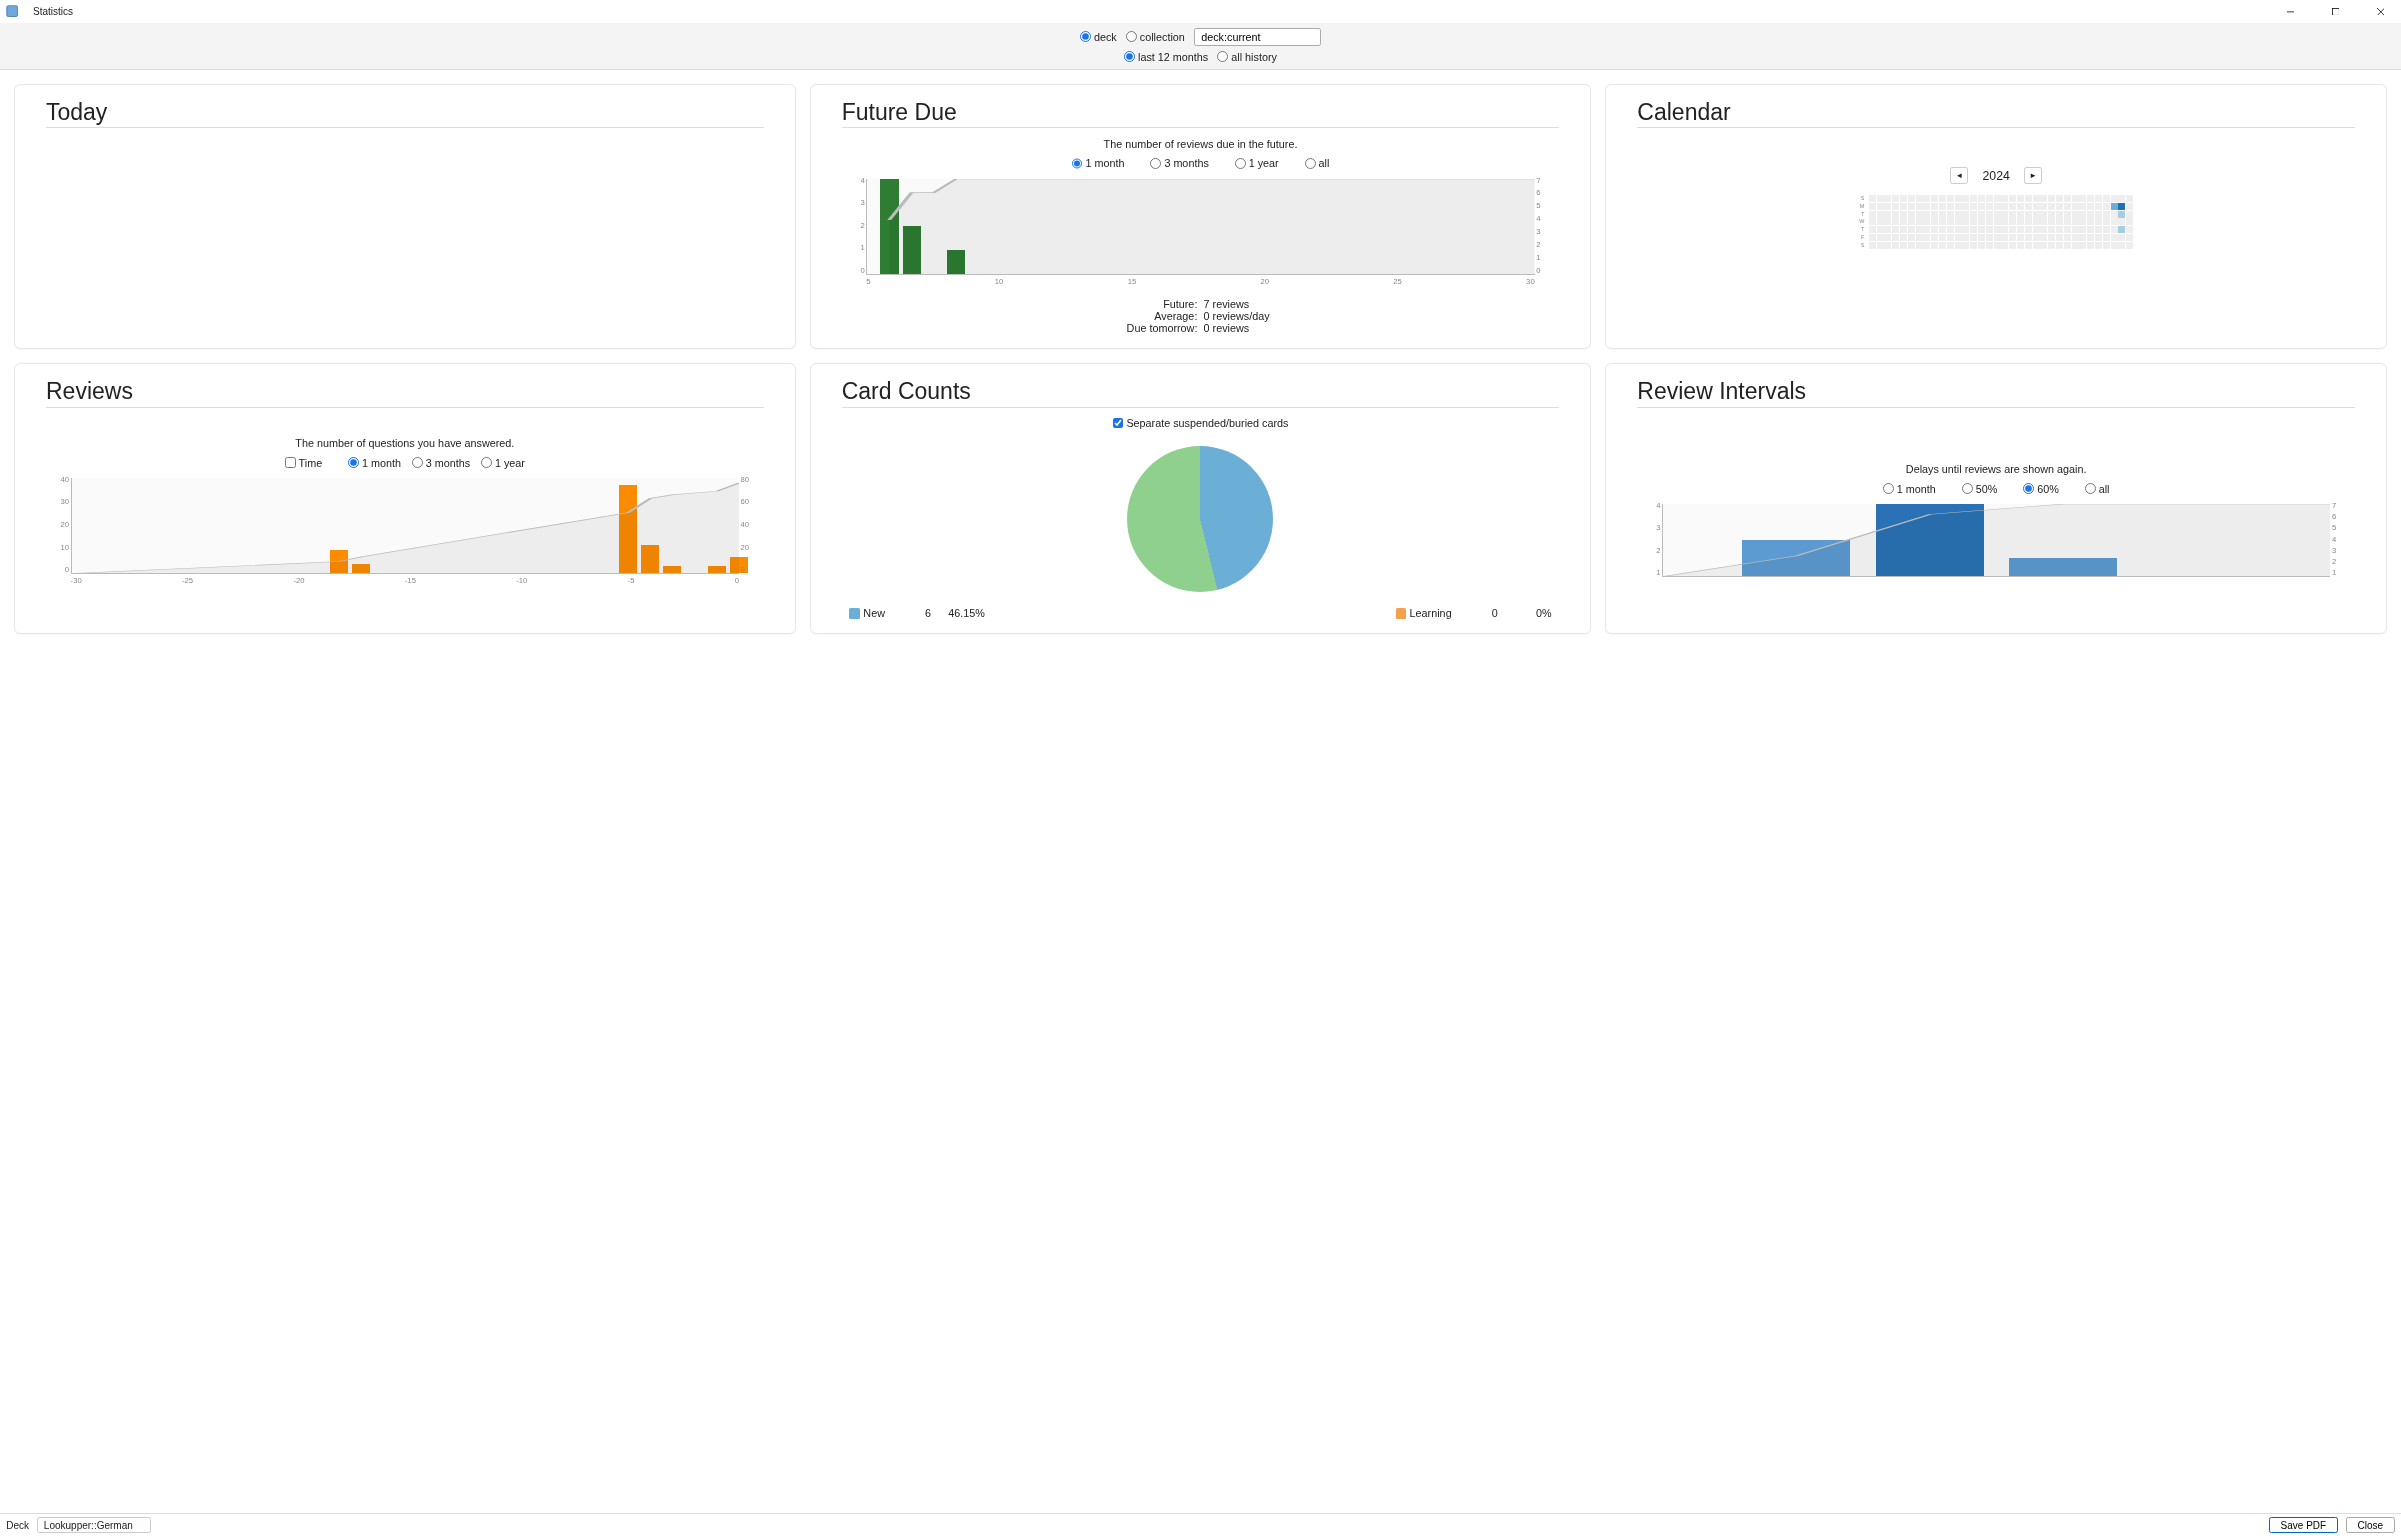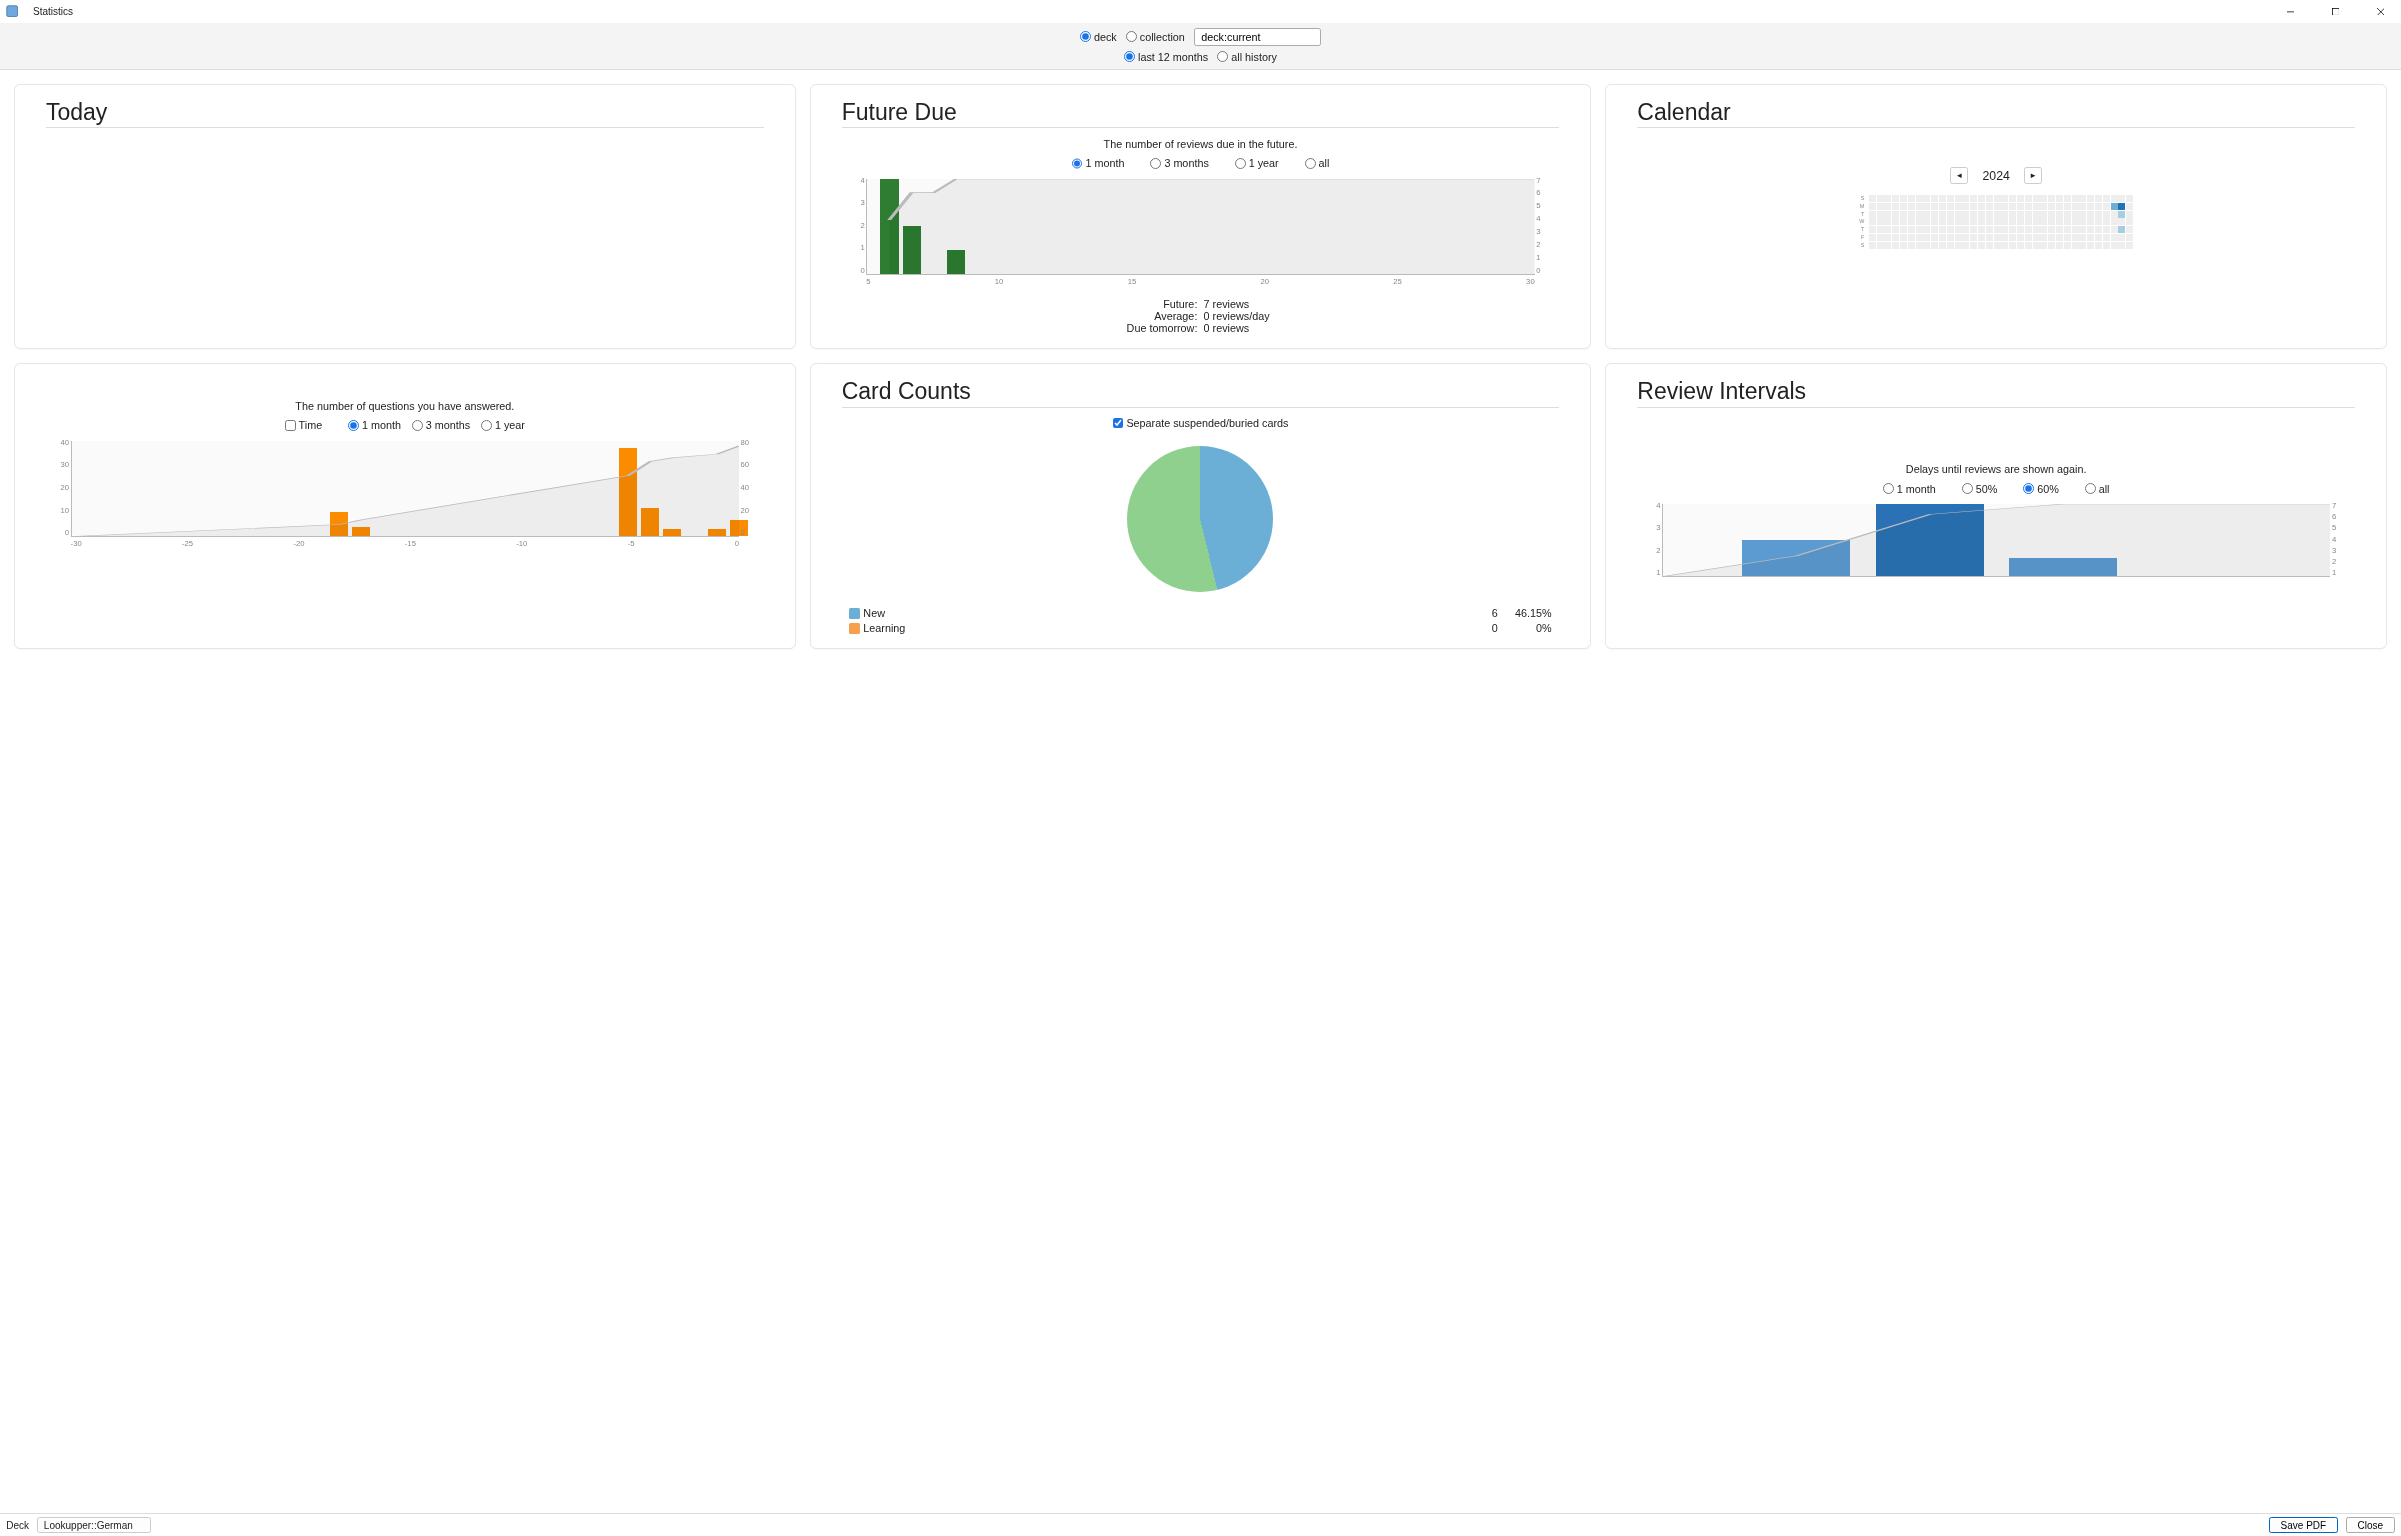--- a/index.html
+++ b/index.html
@@ -128,21 +128,21 @@
   .cal-cell.h1 { background: #a6cee3; }
   .cal-cell.h2 { background: #6baed6; }
   .cal-cell.h3 { background: #2171b5; }
   .cal-days { display: grid; grid-template-rows: repeat(7,7px); gap:0.8px; font-size:5.4px; color:#888; text-align:right; }
   .cal-days div { height:7px; line-height:7px; }
   
   .pie-wrap { display:flex; justify-content:center; padding:9.2px 0; }
   .pie {
     width: 146px; height: 146px; border-radius: 50%;
   }
-  .legend { display:flex; flex-direction:column; gap:3.1px; margin-top:6.2px; padding:0 7.7px; }
+  .legend { display:flex; flex-direction:row; gap:3.1px; margin-top:6.2px; padding:0 7.7px;justify-content:space-between; }
   .legend-row { display:grid; grid-template-columns: 14px 1fr 46px 54px; align-items:center; font-size:10.8px; }
   .legend-sw { width:10.8px; height:10.8px; border-radius:1.5px; }
   
   .barchart {
     position: relative;
     height: 115px;
     margin: 0 4.6px;
   }
   .barchart .plot {
     position:absolute; left:20px; right:20px; top:3.1px; bottom:15.4px;
@@ -577,20 +577,21 @@
             <div class="cal-cell"></div>
             <div class="cal-cell"></div>
             <div class="cal-cell"></div>
             <div class="cal-cell"></div>
             <div class="cal-cell"></div>
           </div>
       </div>
     </div>
 
     <div class="card">
+      <h2>Reviews</h2>
       <div style="height:20px"></div>
       <div class="subtitle">The number of questions you have answered.</div>
       <div class="inner-controls">
         <label class="check-opt">
           <input type="checkbox" style="">
           <span>Time</span>
         </label>
         <span id="rv-range" style="display:flex; gap:10.8px;">
             <label class="radio-opt">
               <input type="radio" name="rvrange" checked="" style="">

